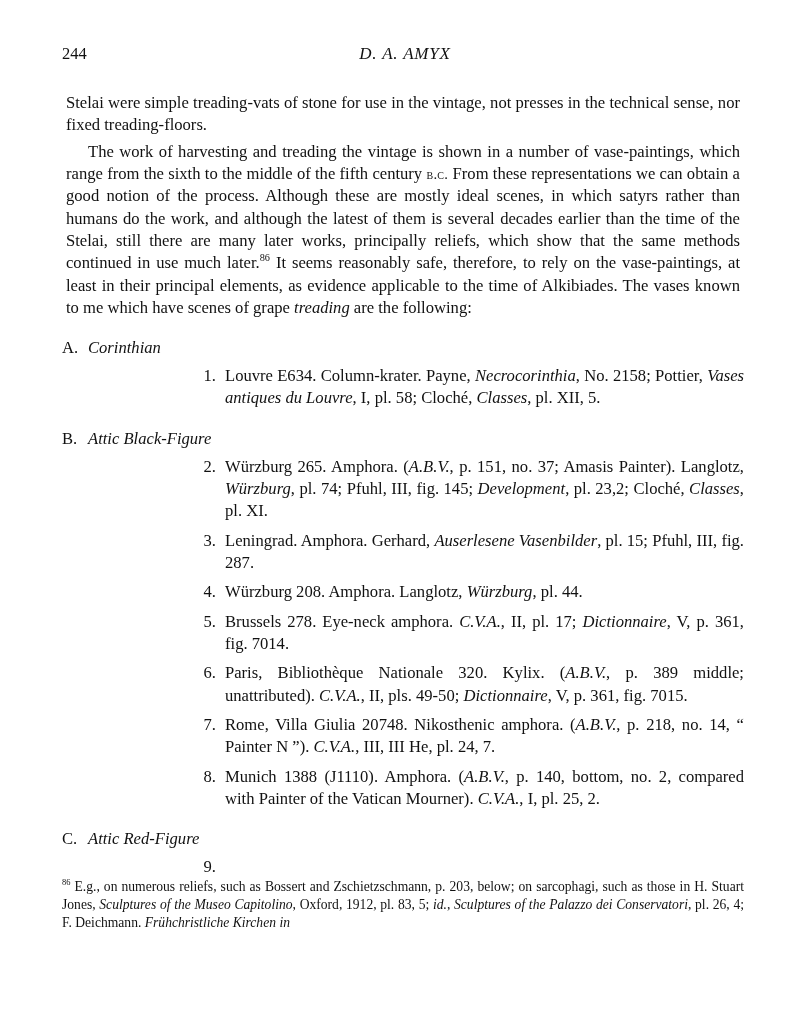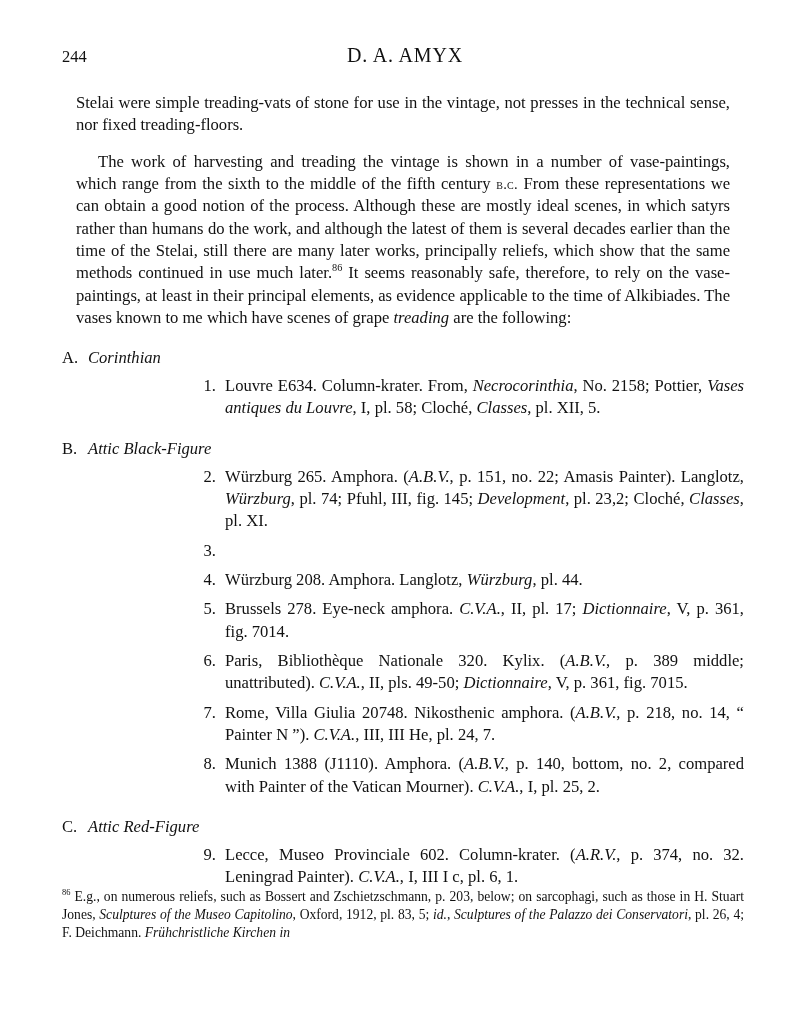--- a/index.html
+++ b/index.html
@@ -39,27 +39,28 @@
   }
   .folio {
     width: 60px;
     text-align: left;
     font-size: 16.5px;
   }
   .head-title {
     flex: 1;
     text-align: center;
     letter-spacing: 0.8px;
-    font-size: 20px;
+    font-size: 17px;
     padding-right: 56px;
+    font-style: italic;
   }
   p.body-par {
     font-size: 16.6px;
     line-height: 1.345;
-    margin: 14px;
+    margin: 4px;
     text-align: justify;
     text-justify: inter-word;
     hyphens: none;
   }
   p.body-par.indent {
     text-indent: 22px;
   }
   .sec {
     margin-top: 19px;
     display: flex;
@@ -130,32 +131,33 @@
       <span>The work of harvesting and treading the vintage is shown in a number of vase-paintings, which range from the sixth to the middle of the fifth century </span><span class="sc">b.c.</span><span> From these representations we can obtain a good notion of the process. Although these are mostly ideal scenes, in which satyrs rather than humans do the work, and although the latest of them is several decades earlier than the time of the Stelai, still there are many later works, principally reliefs, which show that the same methods continued in use much later.</span><sup>86</sup><span> It seems reasonably safe, therefore, to rely on the vase-paintings, at least in their principal elements, as evidence applicable to the time of Alkibiades.  The vases known to me which have scenes of grape </span><i>treading</i><span> are the following:</span>
     </p>
 
     <div id="sections">
         <div class="sec">
           <span class="sec-letter">A.</span>
           <span class="sec-title">Corinthian</span>
         </div>
         <div class="entry">
           <span class="entry-num">1.</span>
-          <span class="entry-body"><span>Louvre E634.  Column-krater.  From, </span><i>Necrocorinthia</i><span>, No. 2158; Pottier, </span><i>Vases antiques du Louvre</i><span>, I, pl. 58; Cloché, </span><i>Classes</i><span>, pl. XII, 5.</span></span>
+          <span class="entry-body"><span>Louvre E634.  Column-krater.  Payne, </span><i>Necrocorinthia</i><span>, No. 2158; Pottier, </span><i>Vases antiques du Louvre</i><span>, I, pl. 58; Cloché, </span><i>Classes</i><span>, pl. XII, 5.</span></span>
         </div>
         <div class="sec">
           <span class="sec-letter">B.</span>
           <span class="sec-title">Attic Black-Figure</span>
         </div>
         <div class="entry">
           <span class="entry-num">2.</span>
-          <span class="entry-body"><span>Würzburg 265.  Amphora.  (</span><i>A.B.V.</i><span>, p. 151, no. 22; Amasis Painter).  Langlotz, </span><i>Würzburg</i><span>, pl. 74; Pfuhl, III, fig. 145; </span><i>Development</i><span>, pl. 23,2; Cloché, </span><i>Classes</i><span>, pl. XI.</span></span>
+          <span class="entry-body"><span>Würzburg 265.  Amphora.  (</span><i>A.B.V.</i><span>, p. 151, no. 37; Amasis Painter).  Langlotz, </span><i>Würzburg</i><span>, pl. 74; Pfuhl, III, fig. 145; </span><i>Development</i><span>, pl. 23,2; Cloché, </span><i>Classes</i><span>, pl. XI.</span></span>
         </div>
         <div class="entry">
           <span class="entry-num">3.</span>
+          <span class="entry-body"><span>Leningrad.  Amphora.  Gerhard, </span><i>Auserlesene Vasenbilder</i><span>, pl. 15; Pfuhl, III, fig. 287.</span></span>
         </div>
         <div class="entry">
           <span class="entry-num">4.</span>
           <span class="entry-body"><span>Würzburg 208.  Amphora.  Langlotz, </span><i>Würzburg</i><span>, pl. 44.</span></span>
         </div>
         <div class="entry">
           <span class="entry-num">5.</span>
           <span class="entry-body"><span>Brussels 278.  Eye-neck amphora.  </span><i>C.V.A.</i><span>, II, pl. 17; </span><i>Dictionnaire</i><span>, V, p. 361, fig. 7014.</span></span>
         </div>
         <div class="entry">
@@ -169,21 +171,20 @@
         <div class="entry">
           <span class="entry-num">8.</span>
           <span class="entry-body"><span>Munich 1388 (J1110).  Amphora.  (</span><i>A.B.V.</i><span>, p. 140, bottom, no. 2, compared with Painter of the Vatican Mourner).  </span><i>C.V.A.</i><span>, I, pl. 25, 2.</span></span>
         </div>
         <div class="sec">
           <span class="sec-letter">C.</span>
           <span class="sec-title">Attic Red-Figure</span>
         </div>
         <div class="entry">
           <span class="entry-num">9.</span>
-          <span class="entry-body"><span>Lecce, Museo Provinciale 602.  Column-krater.  (</span><i>A.R.V.</i><span>, p. 374, no. 32.  Leningrad Painter).  </span><i>C.V.A.</i><span>, I, III I c, pl. 6, 1.</span></span>
         </div>
       </div>
 
     <div class="footnote">
       <span class="fn-first"></span><sup>86</sup><span id="footnote-body"><span> E.g., on numerous reliefs, such as Bossert and Zschietzschmann, p. 203, below; on sarcophagi, such as those in H. Stuart Jones, </span><i>Sculptures of the Museo Capitolino</i><span>, Oxford, 1912, pl. 83, 5; </span><i>id.</i><span>, </span><i>Sculptures of the Palazzo dei Conservatori</i><span>, pl. 26, 4; F. Deichmann. </span><i>Frühchristliche Kirchen in</i></span>
     </div>
 
   </div>
 </div>
 

